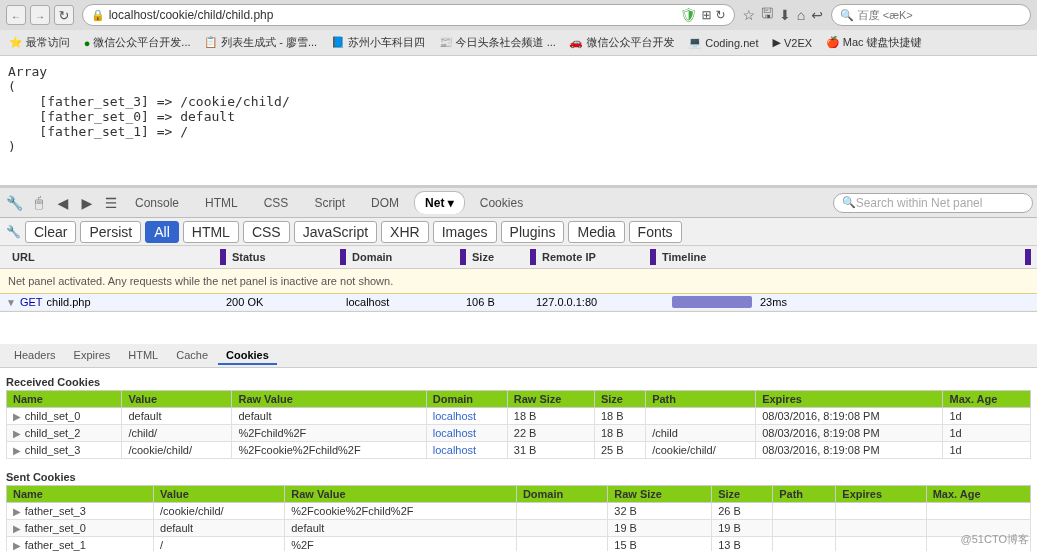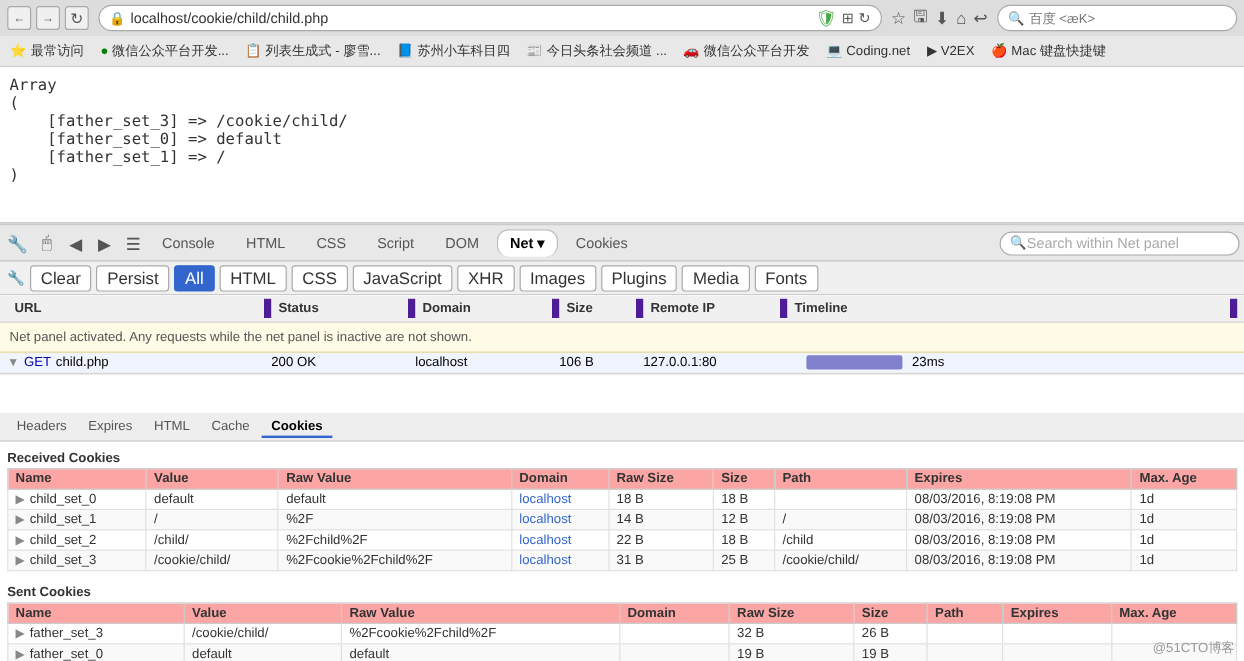--- a/index.html
+++ b/index.html
@@ -55,21 +55,21 @@
 
     
     .sub-panel { background: white; border-top: 1px solid #ccc; }
     .sub-tabs { display: flex; align-items: center; padding: 0 6px; background: #eee; border-bottom: 1px solid #ccc; height: 24px; margin-top: 32px; }
     .sub-tab { padding: 2px 8px; font-size: 11px; cursor: pointer; color: #555; margin-right: 2px; border-bottom: 2px solid transparent; }
     .sub-tab.active { color: #000; border-bottom: 2px solid #3366cc; font-weight: bold; }
 
     .cookies-section { padding: 4px 6px; }
     .cookies-section-title { font-size: 11px; font-weight: bold; color: #333; padding: 4px 0 2px 0; }
     .cookies-table { width: 100%; border-collapse: collapse; font-size: 11px; }
-    .cookies-table th { background: #fca5a5; border: 1px solid #ccc; padding: 2px 6px; text-align: left; font-weight: bold; color: #333; white-space: nowrap; }
+    .cookies-table th { background: #84cc16; border: 1px solid #ccc; padding: 2px 6px; text-align: left; font-weight: bold; color: #333; white-space: nowrap; }
     .cookies-table td { border: 1px solid #e0e0e0; padding: 2px 6px; color: #333; white-space: nowrap; }
     .cookies-table tr:nth-child(even) { background: #f9f9f9; }
     .cookies-table .link { color: #3366cc; text-decoration: none; cursor: pointer; }
     .expand-arrow { color: #888; font-size: 10px; margin-right: 4px; }
 
     .timeline-bar { display: inline-block; height: 12px; background: #8080cc; border-radius: 2px; }
 
     .watermark { position: fixed; bottom: 4px; right: 8px; font-size: 11px; color: #999; }
   </style>
 </head>
@@ -252,31 +252,20 @@
       <td>default</td>
       <td>default</td>
       <td><a class="link">localhost</a></td>
       <td>18 B</td>
       <td>18 B</td>
       <td></td>
       <td>08/03/2016, 8:19:08 PM</td>
       <td>1d</td>
     </tr>
               <tr>
-      <td><span class="expand-arrow">▶</span>child_set_1</td>
-      <td>/</td>
-      <td>%2F</td>
-      <td><a class="link">localhost</a></td>
-      <td>14 B</td>
-      <td>12 B</td>
-      <td>/</td>
-      <td>08/03/2016, 8:19:08 PM</td>
-      <td>1d</td>
-    </tr>
-              <tr>
       <td><span class="expand-arrow">▶</span>child_set_2</td>
       <td>/child/</td>
       <td>%2Fchild%2F</td>
       <td><a class="link">localhost</a></td>
       <td>22 B</td>
       <td>18 B</td>
       <td>/child</td>
       <td>08/03/2016, 8:19:08 PM</td>
       <td>1d</td>
     </tr>

